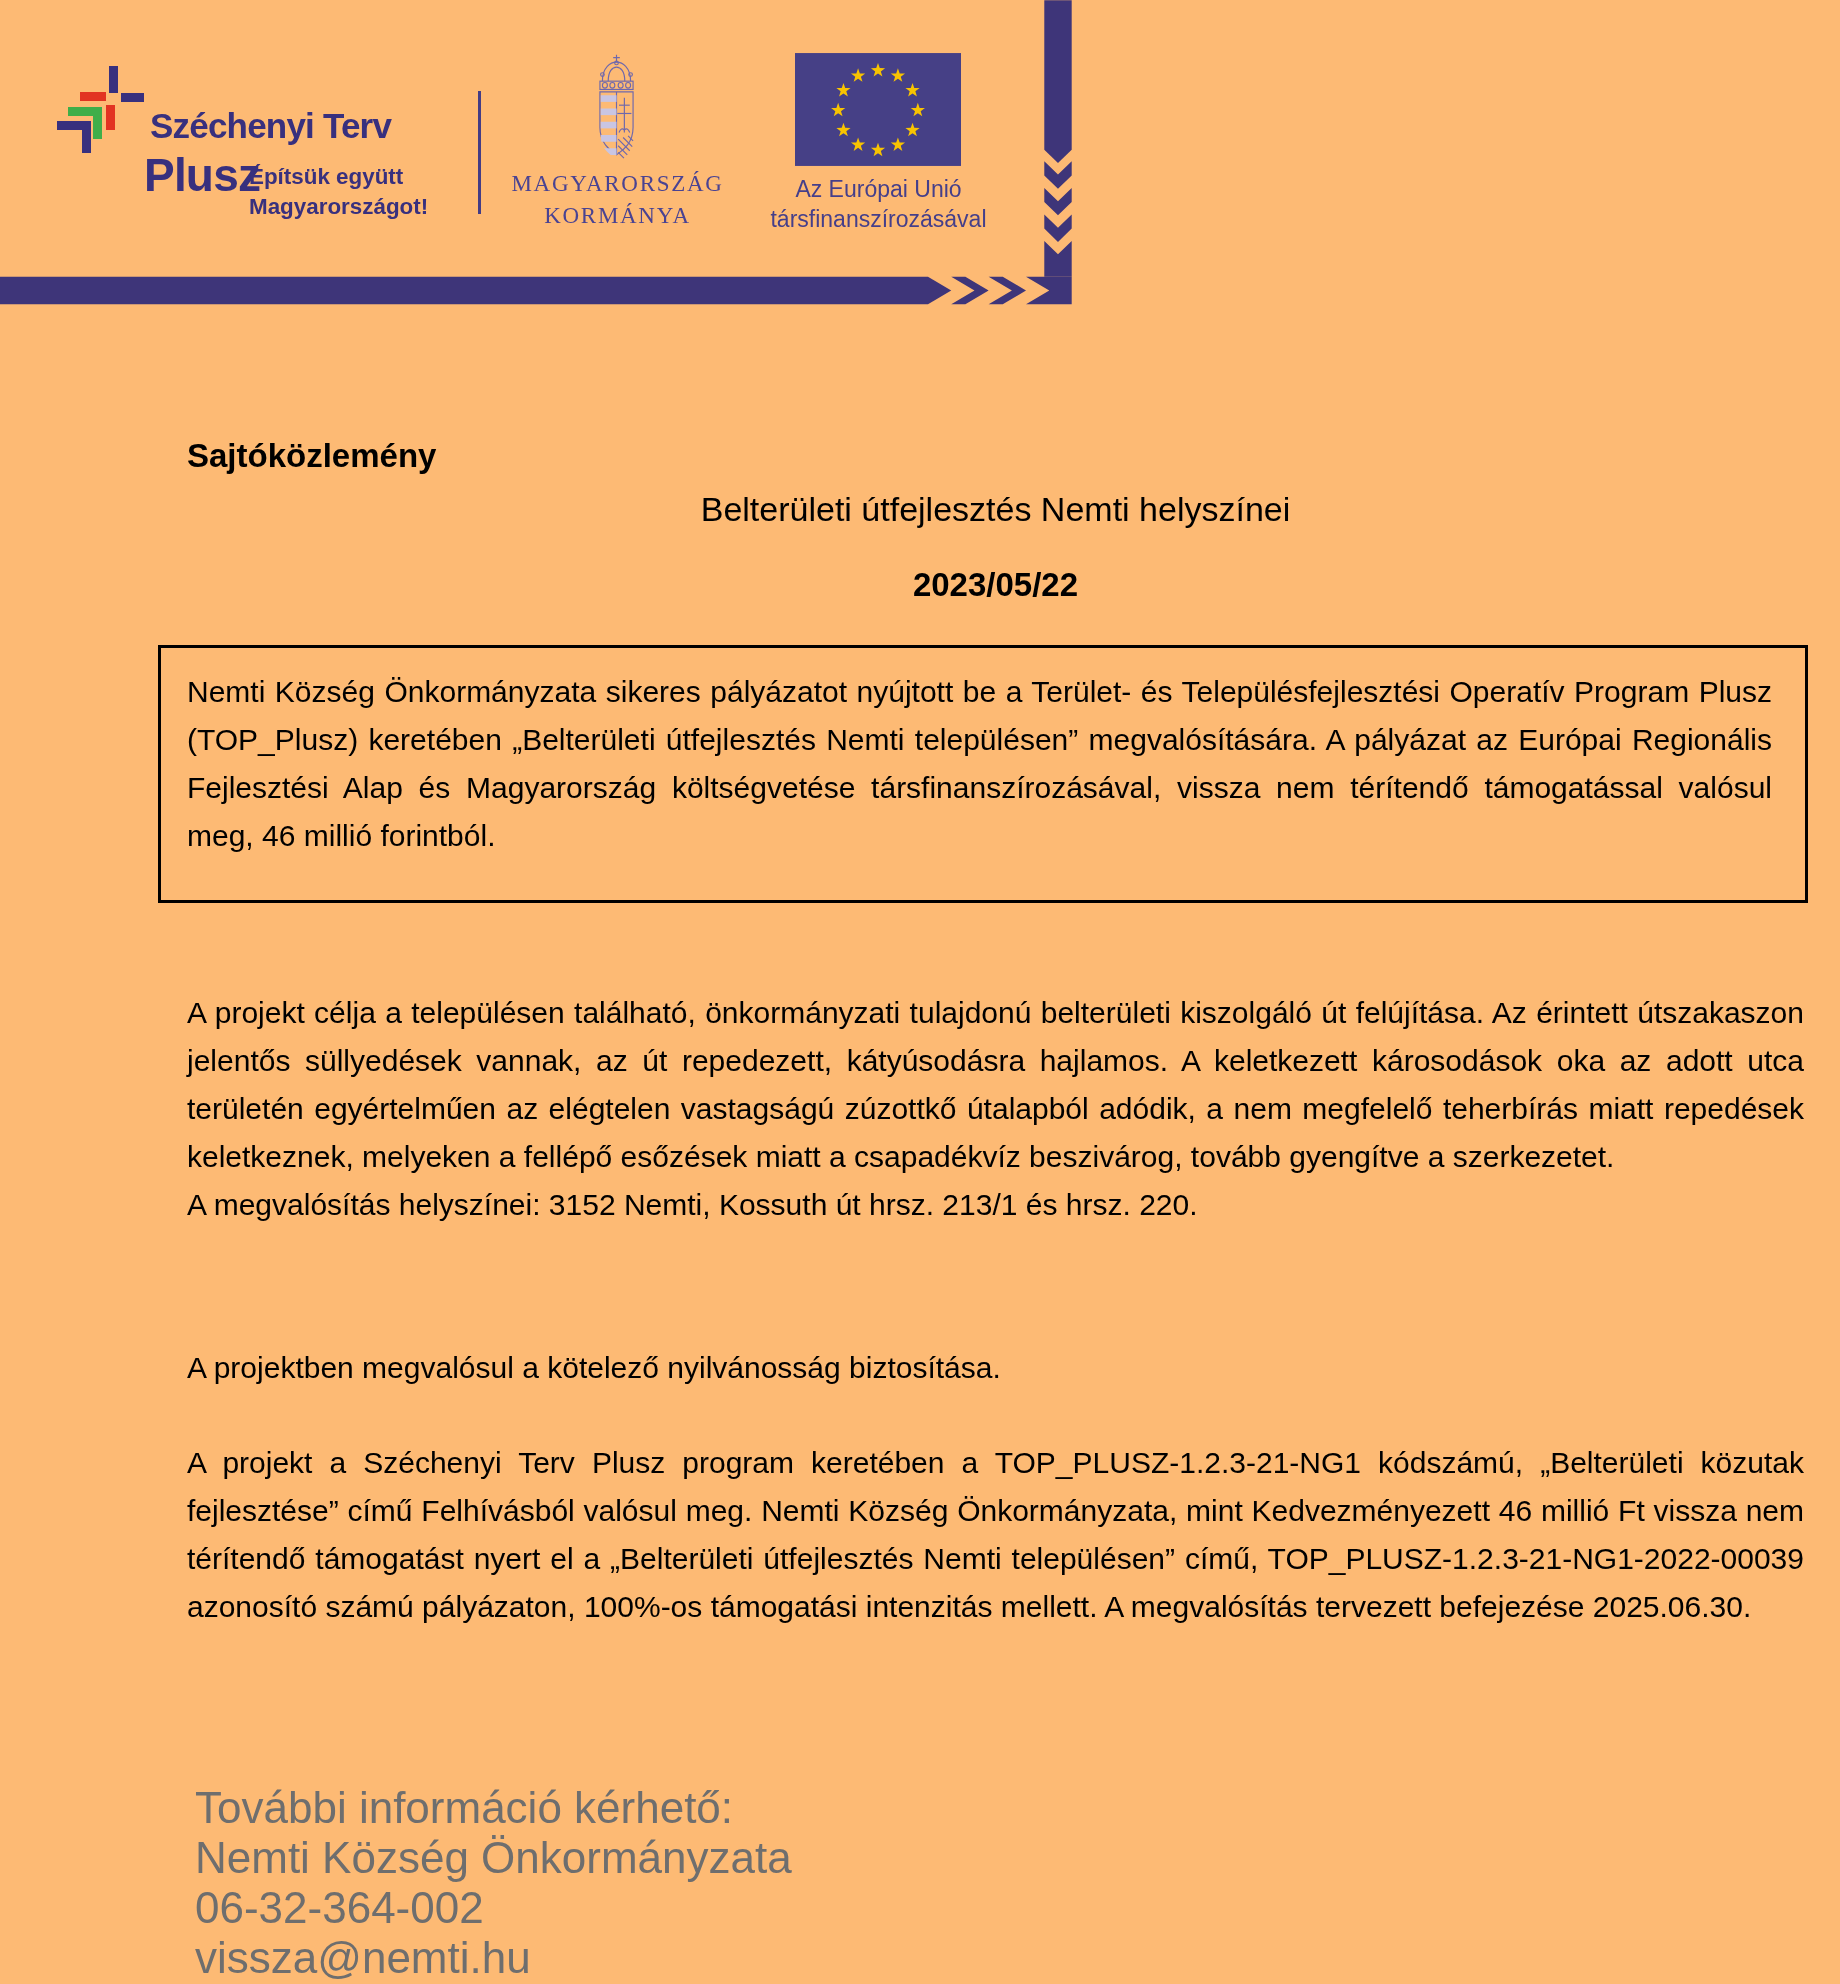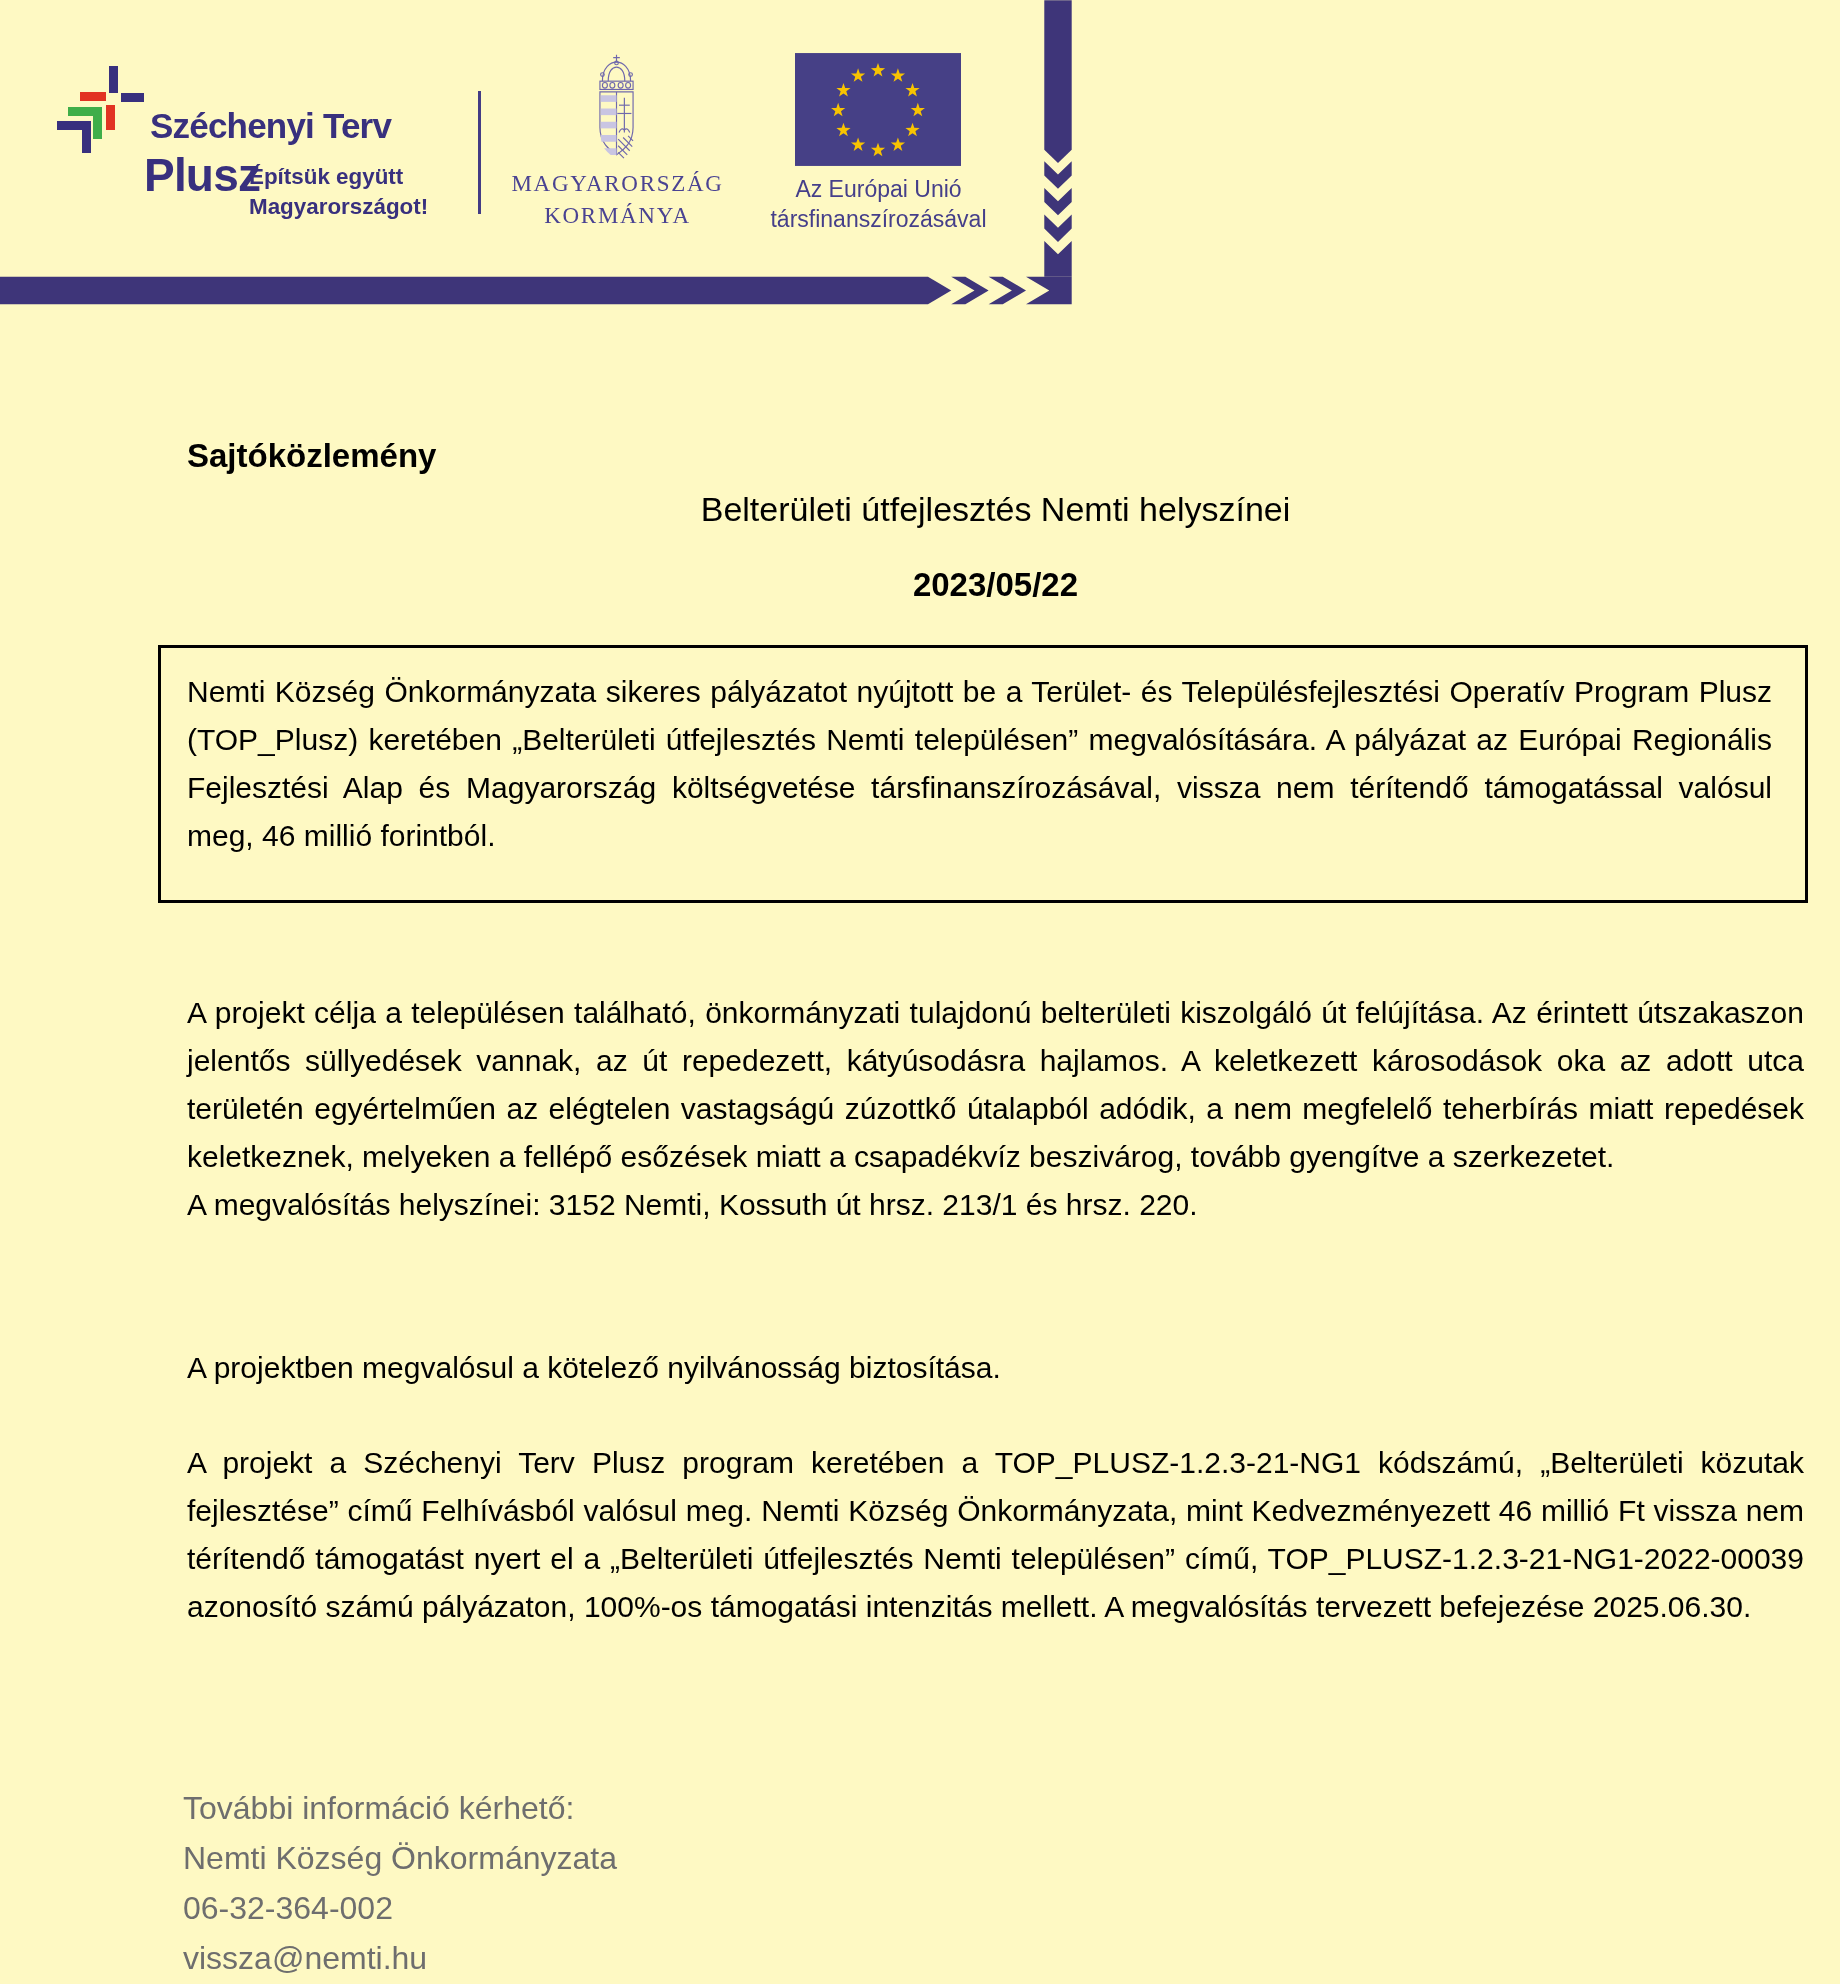--- a/index.html
+++ b/index.html
@@ -1,20 +1,20 @@
 <!DOCTYPE html>
 <html style="font-size:13.3px"><head>
 <meta charset="utf-8">
 <style>
   html,body{margin:0;padding:0;background:#ffffff;}
   .page{
     position:relative;
     width:1841px;
     height:1985px;
-    background:#fef9c3;
+    background:#fdba74;
     font-family:"Liberation Sans", sans-serif;
     color:#000000;
     overflow:hidden;
   }
   .abs{position:absolute;}
 
   
   .banner-svg{position:absolute;left:0;top:0;width:1841px;height:316px;}
 
   
@@ -55,22 +55,22 @@
   .lead-box{position:absolute;left:158px;top:645px;width:1650px;box-sizing:border-box;
     border:3.3px solid #000;padding:20px 33px 40px 26px;}
   .lead-text{font-size:30px;line-height:48px;text-align:justify;}
 
   .body-text{position:absolute;left:187px;width:1617px;font-size:30px;line-height:48px;}
   .p1{top:989px;}
   .just{text-align:justify;}
   .p2{top:1344px;}
   .p3{top:1439px;}
 
-  .contact{position:absolute;left:183px;top:1783px;width:1617px;
-    font-size:32px;line-height:50px;color:#6e6e6e;}
+  .contact{position:absolute;left:195px;top:1783px;width:1617px;
+    font-size:44px;line-height:50px;color:#6e6e6e;}
 </style>
 </head>
 <body>
 
 <div class="page">
 
   <svg class="banner-svg" viewBox="0 0 2216 380">
     <g fill="#3e3579">
 
       <polygon points="0,333 1117,333 1145,349.5 1117,366 0,366"></polygon>

